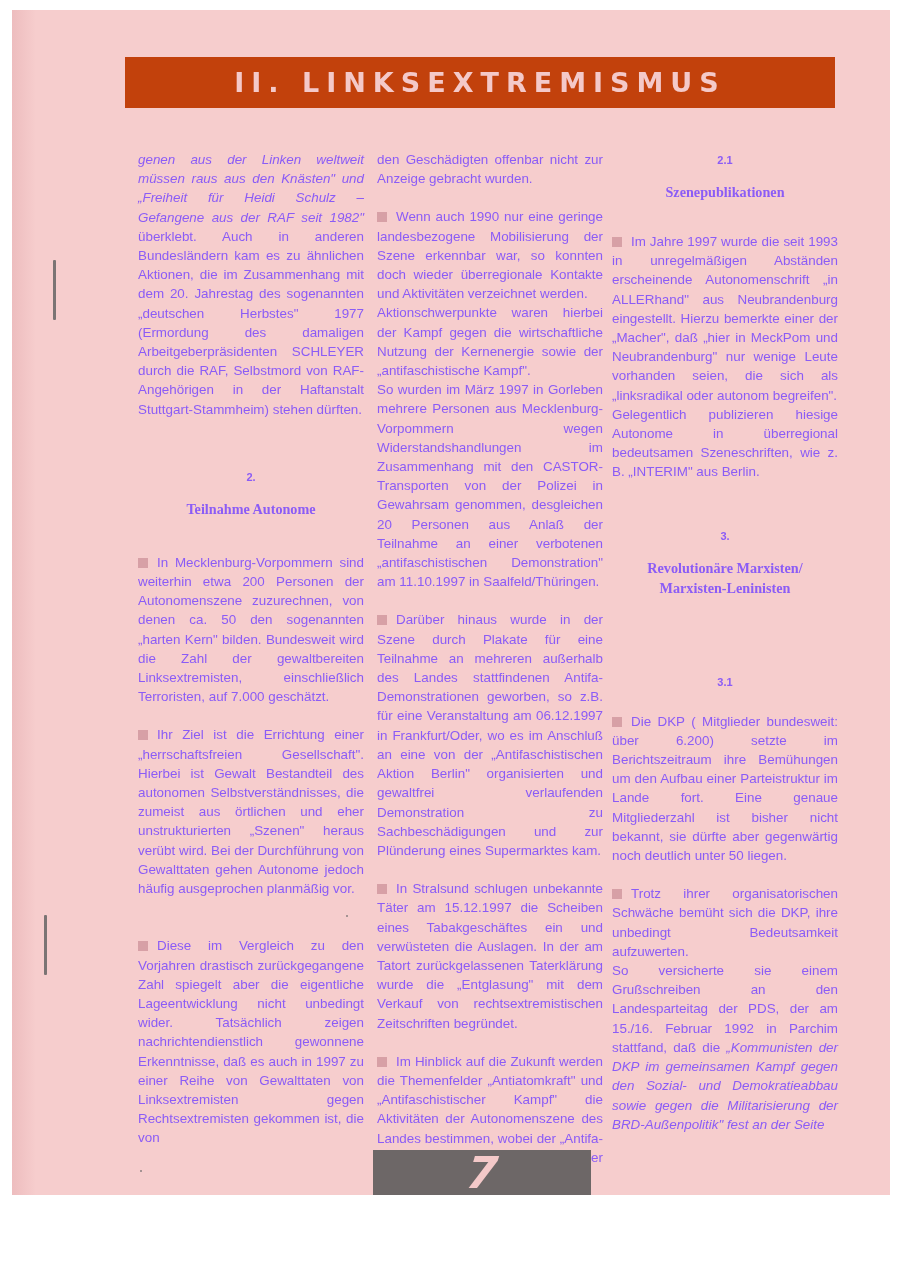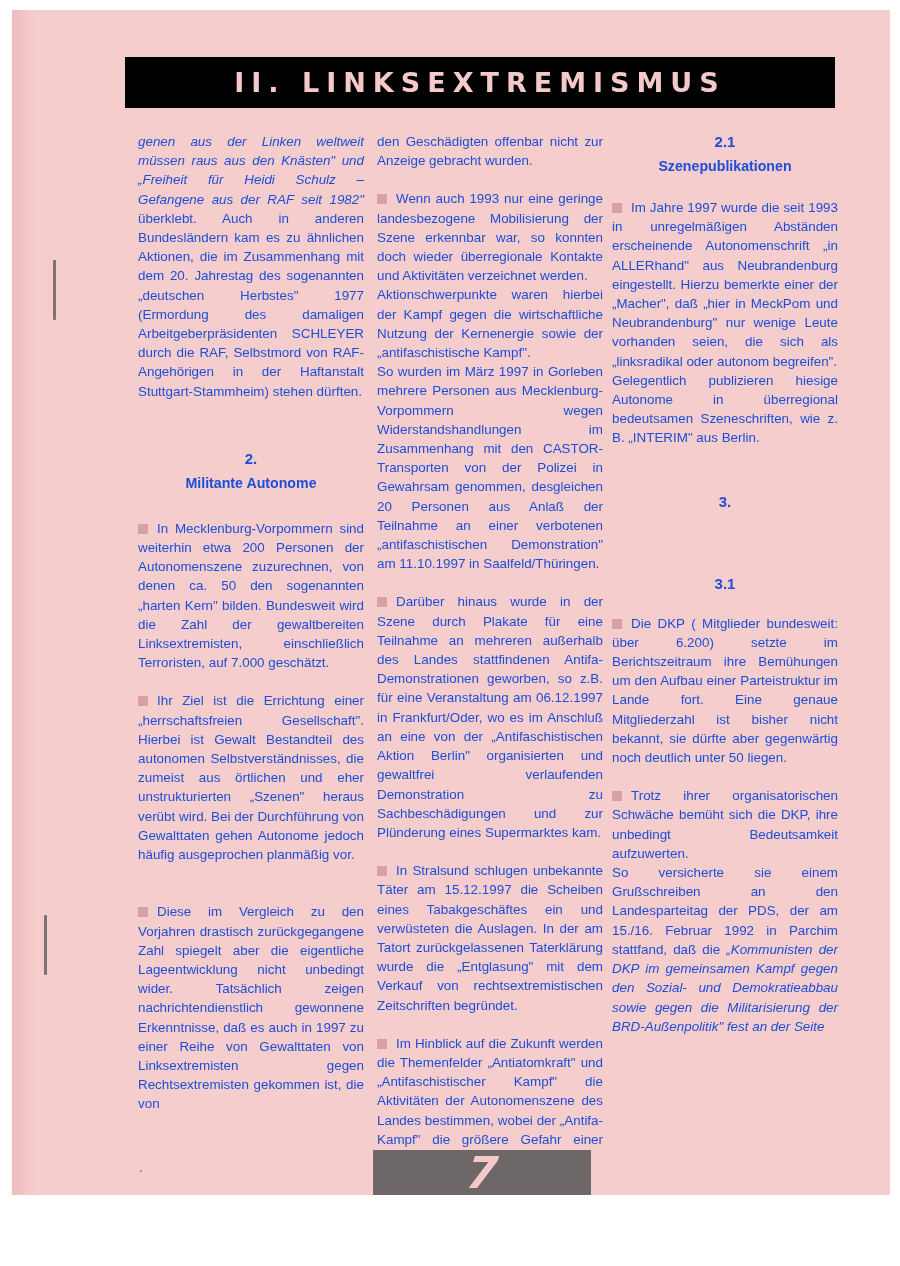--- a/index.html
+++ b/index.html
@@ -4,32 +4,32 @@
 <style>
   html, body { margin: 0; padding: 0; }
   body { width: 900px; height: 1266px; background: #ffffff; position: relative; overflow: hidden;
          font-family: "Liberation Sans", "DejaVu Sans", sans-serif; }
   .sheet { position: absolute; left: 12px; top: 10px; width: 878px; height: 1185px;
            background: #f6cdcd; }
   .sheet::before { content: ""; position: absolute; left: 0; top: 0; width: 24px; height: 100%;
            background: linear-gradient(to right, rgba(230,175,178,0.55), rgba(246,205,205,0)); }
   .binder-mark { position: absolute; width: 3px; background: #7b7474; border-radius: 1px; }
   .header-bar { position: absolute; left: 125px; top: 57px; width: 710px; height: 51px;
-           background: #000000; display: flex; align-items: center; justify-content: center; }
+           background: #c2410c; display: flex; align-items: center; justify-content: center; }
   .header-title { color: #f4c9c9; font-weight: bold; font-size: 27px; letter-spacing: 7px;
            font-family: "DejaVu Sans", sans-serif; }
-  .col { position: absolute; top: 132px; width: 226px; color: #1d4ed8;
+  .col { position: absolute; top: 150px; width: 226px; color: #8b5cf6;
          font-size: 13.4px; line-height: 19.2px; text-align: justify; hyphens: manual; }
   .col p { margin: 0; }
   .gap { height: 19px; }
   .bullet { display: inline-block; width: 10px; height: 10px; background: #d7a0a6;
             margin-right: 9px; vertical-align: -1px; }
   .heading { text-align: center; font-weight: bold; font-size: 14.2px; line-height: 20px;
-             margin: 4px; }
-  .heading-num { text-align: center; font-weight: bold; font-size: 15px; line-height: 20px; }
+             margin: 12px; font-family: Liberation Serif, serif; }
+  .heading-num { text-align: center; font-weight: bold; font-size: 11px; line-height: 20px; }
   em { font-style: italic; }
   .page-box { position: absolute; left: 373px; top: 1150px; width: 218px; height: 45px;
               background: #6d6767; display: flex; align-items: center; justify-content: center; }
   .page-num { color: #f4c9c9; font-weight: bold; font-size: 44px; font-style: italic;
               font-family: "DejaVu Sans", sans-serif; line-height: 45px; transform: skewX(-6deg); }
   .dot { position: absolute; width: 2px; height: 2px; background: #8a7f7f; border-radius: 1px; }
 </style>
 </head>
 <body>
 
@@ -41,52 +41,53 @@
 </div>
 
 <div class="header-bar">
   <span class="header-title">II. LINKSEXTREMISMUS</span>
 </div>
 
 <div class="col" style="left:138px;">
   <p><em>genen aus der Linken weltweit müssen raus aus den Knästen" und „Freiheit für Heidi Schulz – Gefangene aus der RAF seit 1982"</em><span> überklebt. Auch in anderen Bundesländern kam es zu ähnlichen Aktionen, die im Zusammenhang mit dem 20. Jahrestag des sogenannten „deutschen Herbstes" 1977 (Ermordung des damaligen Arbeitgeberpräsidenten SCHLEYER durch die RAF, Selbstmord von RAF-Angehörigen in der Haftanstalt Stuttgart-Stammheim) stehen dürften.</span></p>
   <div class="gap" style="height:48px"></div>
   <div class="heading-num">2.</div>
-  <div class="heading">Militante Autonome</div>
+  <div class="heading">Teilnahme Autonome</div>
   <div class="gap" style="height:22px"></div>
   <p><span class="bullet"></span><span>In Mecklenburg-Vorpommern sind weiterhin etwa 200 Personen der Autonomenszene zuzurechnen, von denen ca. 50 den sogenannten „harten Kern" bilden. Bundesweit wird die Zahl der gewaltbereiten Linksextremisten, einschließlich Terroristen, auf 7.000 geschätzt.</span></p>
   <div class="gap"></div>
   <p><span class="bullet"></span><span>Ihr Ziel ist die Errichtung einer „herrschaftsfreien Gesellschaft". Hierbei ist Gewalt Bestandteil des autonomen Selbstverständnisses, die zumeist aus örtlichen und eher unstrukturierten „Szenen" heraus verübt wird. Bei der Durchführung von Gewalttaten gehen Autonome jedoch häufig ausgeprochen planmäßig vor.</span></p>
   <div class="gap"></div>
   <div class="gap"></div>
   <p><span class="bullet"></span><span>Diese im Vergleich zu den Vorjahren drastisch zurückgegangene Zahl spiegelt aber die eigentliche Lageentwicklung nicht unbedingt wider. Tatsächlich zeigen nachrichtendienstlich gewonnene Erkenntnisse, daß es auch in 1997 zu einer Reihe von Gewalttaten von Linksextremisten gegen Rechtsextremisten gekommen ist, die von</span></p>
 </div>
 
 <div class="col" style="left:377px;">
   <p>den Geschädigten offenbar nicht zur Anzeige gebracht wurden.</p>
   <div class="gap"></div>
-  <p><span class="bullet"></span><span>Wenn auch 1993 nur eine geringe landesbezogene Mobilisierung der Szene erkennbar war, so konnten doch wieder überregionale Kontakte und Aktivitäten verzeichnet werden.</span></p>
+  <p><span class="bullet"></span><span>Wenn auch 1990 nur eine geringe landesbezogene Mobilisierung der Szene erkennbar war, so konnten doch wieder überregionale Kontakte und Aktivitäten verzeichnet werden.</span></p>
   <p>Aktionschwerpunkte waren hierbei der Kampf gegen die wirtschaftliche Nutzung der Kernenergie sowie der „antifaschistische Kampf".</p>
   <p>So wurden im März 1997 in Gorleben mehrere Personen aus Mecklenburg-Vorpommern wegen Widerstandshandlungen im Zusammenhang mit den CASTOR-Transporten von der Polizei in Gewahrsam genommen, desgleichen 20 Personen aus Anlaß der Teilnahme an einer verbotenen „antifaschistischen Demonstration" am 11.10.1997 in Saalfeld/Thüringen.</p>
   <div class="gap"></div>
   <p><span class="bullet"></span><span>Darüber hinaus wurde in der Szene durch Plakate für eine Teilnahme an mehreren außerhalb des Landes stattfindenen Antifa-Demonstrationen geworben, so z.B. für eine Veranstaltung am 06.12.1997 in Frankfurt/Oder, wo es im Anschluß an eine von der „Antifaschistischen Aktion Berlin" organisierten und gewaltfrei verlaufenden Demonstration zu Sachbeschädigungen und zur Plünderung eines Supermarktes kam.</span></p>
   <div class="gap"></div>
   <p><span class="bullet"></span><span>In Stralsund schlugen unbekannte Täter am 15.12.1997 die Scheiben eines Tabakgeschäftes ein und verwüsteten die Auslagen. In der am Tatort zurückgelassenen Taterklärung wurde die „Entglasung" mit dem Verkauf von rechtsextremistischen Zeitschriften begründet.</span></p>
   <div class="gap"></div>
   <p><span class="bullet"></span><span>Im Hinblick auf die Zukunft werden die Themenfelder „Antiatomkraft" und „Antifaschistischer Kampf" die Aktivitäten der Autonomenszene des Landes bestimmen, wobei der „Antifa-Kampf" die größere Gefahr einer Eskalation der Gewalt in sich birgt.</span></p>
 </div>
 
 <div class="col" style="left:612px;">
   <div class="heading-num">2.1</div>
   <div class="heading">Szenepublikationen</div>
   <div class="gap" style="height:18px"></div>
   <p><span class="bullet"></span><span>Im Jahre 1997 wurde die seit 1993 in unregelmäßigen Abständen erscheinende Autonomenschrift „in ALLERhand" aus Neubrandenburg eingestellt. Hierzu bemerkte einer der „Macher", daß „hier in MeckPom und Neubrandenburg" nur wenige Leute vorhanden seien, die sich als „linksradikal oder autonom begreifen".</span></p>
   <p>Gelegentlich publizieren hiesige Autonome in überregional bedeutsamen Szeneschriften, wie z. B. „INTERIM" aus Berlin.</p>
   <div class="gap" style="height:44px"></div>
   <div class="heading-num">3.</div>
+  <div class="heading"><span>Revolutionäre Marxisten/</span><br><span>Marxisten-Leninisten</span></div>
   <div class="gap" style="height:20px"></div>
   <div class="gap" style="height:42px"></div>
   <div class="heading-num">3.1</div>
   <div class="gap" style="height:20px"></div>
   <p><span class="bullet"></span><span>Die DKP ( Mitglieder bundesweit: über 6.200) setzte im Berichtszeitraum ihre Bemühungen um den Aufbau einer Parteistruktur im Lande fort. Eine genaue Mitgliederzahl ist bisher nicht bekannt, sie dürfte aber gegenwärtig noch deutlich unter 50 liegen.</span></p>
   <div class="gap"></div>
   <p><span class="bullet"></span><span>Trotz ihrer organisatorischen Schwäche bemüht sich die DKP, ihre unbedingt Bedeutsamkeit aufzuwerten.</span></p>
   <p><span>So versicherte sie einem Grußschreiben an den Landesparteitag der PDS, der am 15./16. Februar 1992 in Parchim stattfand, daß die </span><em>„Kommunisten der DKP im gemeinsamen Kampf gegen den Sozial- und Demokratieabbau sowie gegen die Militarisierung der BRD-Außenpolitik" fest an der Seite</em></p>
 </div>
 

